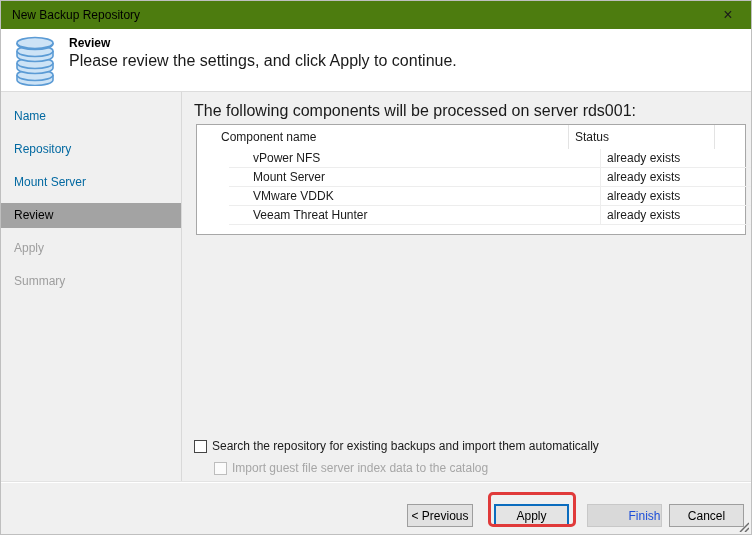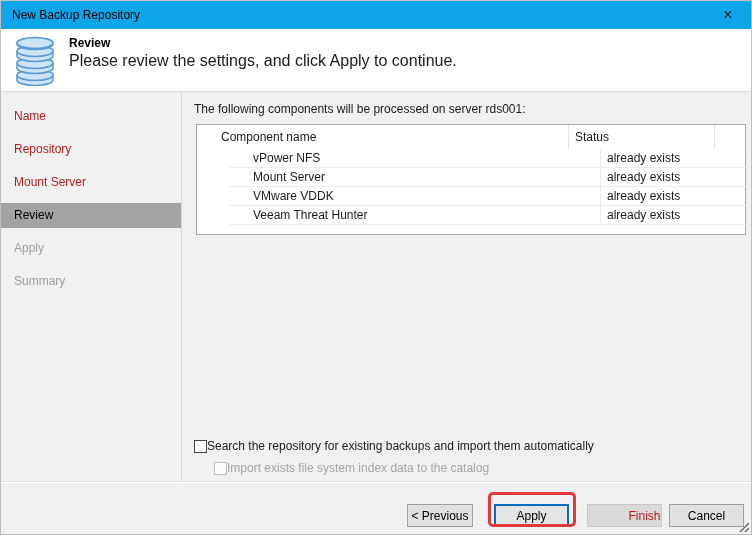--- a/index.html
+++ b/index.html
@@ -11,60 +11,60 @@
     background: #fff;
   }
   .window {
     position: relative;
     width: 752px; height: 535px;
     background: #ffffff;
     border: 1px solid #bfbfbf;
     overflow: hidden;
   }
   
-  .titlebar { position: absolute; left:0; top:0; width:100%; height:28px; background:#0ea5e9; }
+  .titlebar { position: absolute; left:0; top:0; width:100%; height:28px; background:#4d7c0f; }
   .title { position: absolute; left:11px; top:0; line-height:28px; font-size:12px; color:#000; }
   .close-btn {
     position: absolute; right:4px; top:0; width:38px; height:28px;
     display:flex; align-items:center; justify-content:center;
     background:transparent; border:none; cursor:pointer;
   }
   .close-btn span { font-size:16px; font-weight:400; color:#1a1a1a; line-height:1; }
   
   .header { position:absolute; left:0; top:28px; width:100%; height:62px; background:#fff; }
   .header-icon { position:absolute; left:13px; top:7px; }
   .header-title { position:absolute; left:68px; top:7px; font-weight:bold; font-size:12px; color:#000; }
   .header-sub { position:absolute; left:68px; top:23px; font-size:16px; color:#1a1a1a; }
   .header-divider { position:absolute; left:0; top:90px; width:100%; height:1px; background:#dcdcdc; }
   
   .bodyarea { position:absolute; left:0; top:91px; width:100%; height:444px; background:#f0f0f0; }
   .sidebar-sep { position:absolute; left:180px; top:91px; width:1px; height:390px; background:#d9d9d9; }
   .sidebar { position:absolute; left:0; top:91px; width:180px; padding-top:12px; }
   .step {
     height:25px; line-height:25px; padding-left:13px; margin-bottom:8px;
-    font-size:12px; color:#b91c1c; cursor:default;
+    font-size:12px; color:#0369a1; cursor:default;
   }
   .step.selected { background: var(--selected-step-bg, #a3a3a3); color:#000; }
   .step.disabled { color:#9e9e9e; }
   
-  .instruction { position:absolute; left:193px; top:101px; font-size:12px; }
+  .instruction { position:absolute; left:193px; top:101px; font-size:16px; }
   .comp-table {
     position:absolute; left:195px; top:123px; width:550px; height:111px;
     background:#fff; border:1px solid #a7a7a7;
   }
   .trow { display:flex; width:100%; }
   .thead { height:24px; }
   .tdata { height:19px; border-bottom:1px solid #ededed;margin-left:32px; }
   .cell { display:flex; align-items:center; overflow:hidden; white-space:nowrap; }
   .c-name  { width:372px; padding-left:24px; border-right:1px solid #ededed; }
   .c-status{ width:146px; padding-left:6px; border-right:1px solid #ededed; }
   .c-extra { flex:1; }
   .thead .c-name, .thead .c-status { border-right:1px solid #e3e3e3; }
   
-  .cbrow { position:absolute; display:flex; align-items:center; }
+  .cbrow { position:absolute; display:flex; align-items:center; gap:5px; }
   .cbrow1 { left:193px; top:438px; }
   .cbrow2 { left:213px; top:460px; }
   .cbox { width:13px; height:13px; background:#fff; border:1px solid #454545; flex:0 0 auto; }
   .cbox.disabled { border-color:#bdbdbd; background:#fbfbfb; }
   .cblabel { font-size:12px; }
   .cblabel.disabled { color:#a6a6a6; }
   
   .footer-shadow { position:absolute; left:0; top:480px; width:100%; height:1px; background:#e3e3e3; }
   .footer-line { position:absolute; left:0; top:481px; width:100%; height:1px; background:#ffffff; }
   .btn {
@@ -72,21 +72,21 @@
     background:#e1e1e1; border:1px solid #9e9e9e;
     font-family:"Liberation Sans","DejaVu Sans",sans-serif;
     font-size:12px; color:#000; text-align:center; line-height:20px; cursor:pointer;
   }
   .btn-previous { left:406px; width:66px; }
   .btn-apply {
     left:493px; width:75px;
     border:2px solid var(--apply-border-blue, #0b6cbe);
     background:#e4e4e4;
   }
-  .btn-finish { left:586px; width:75px; background:#d9d9d9; border-color:#c8c8c8; color:#b91c1c; cursor:default;padding-left:40px; }
+  .btn-finish { left:586px; width:75px; background:#d9d9d9; border-color:#c8c8c8; color:#1d4ed8; cursor:default;padding-left:40px; }
   .btn-cancel { left:668px; width:75px; }
   .red-box {
     position:absolute; left:487px; top:491px; width:88px; height:35px;
     border:3px solid var(--accent-red, #e03a3a); border-radius:5px;
     pointer-events:none;
   }
   .resize-grip { position:absolute; right:2px; bottom:2px; width:12px; height:12px; cursor:nwse-resize; }
 </style>
 </head>
 <body>
@@ -159,21 +159,21 @@
       <div class="cell c-extra"></div>
     </div>
   </div>
 
   <div class="cbrow cbrow1">
     <div class="cbox"></div>
     <div class="cblabel">Search the repository for existing backups and import them automatically</div>
   </div>
   <div class="cbrow cbrow2">
     <div class="cbox disabled"></div>
-    <div class="cblabel disabled">Import exists file system index data to the catalog</div>
+    <div class="cblabel disabled">Import guest file server index data to the catalog</div>
   </div>
 
   <div class="footer-shadow"></div>
   <div class="footer-line"></div>
 
   <button class="btn btn-previous">&lt; Previous</button>
   <button class="btn btn-apply">Apply</button>
   <div class="red-box"></div>
   <button class="btn btn-finish">Finish</button>
   <button class="btn btn-cancel">Cancel</button>

